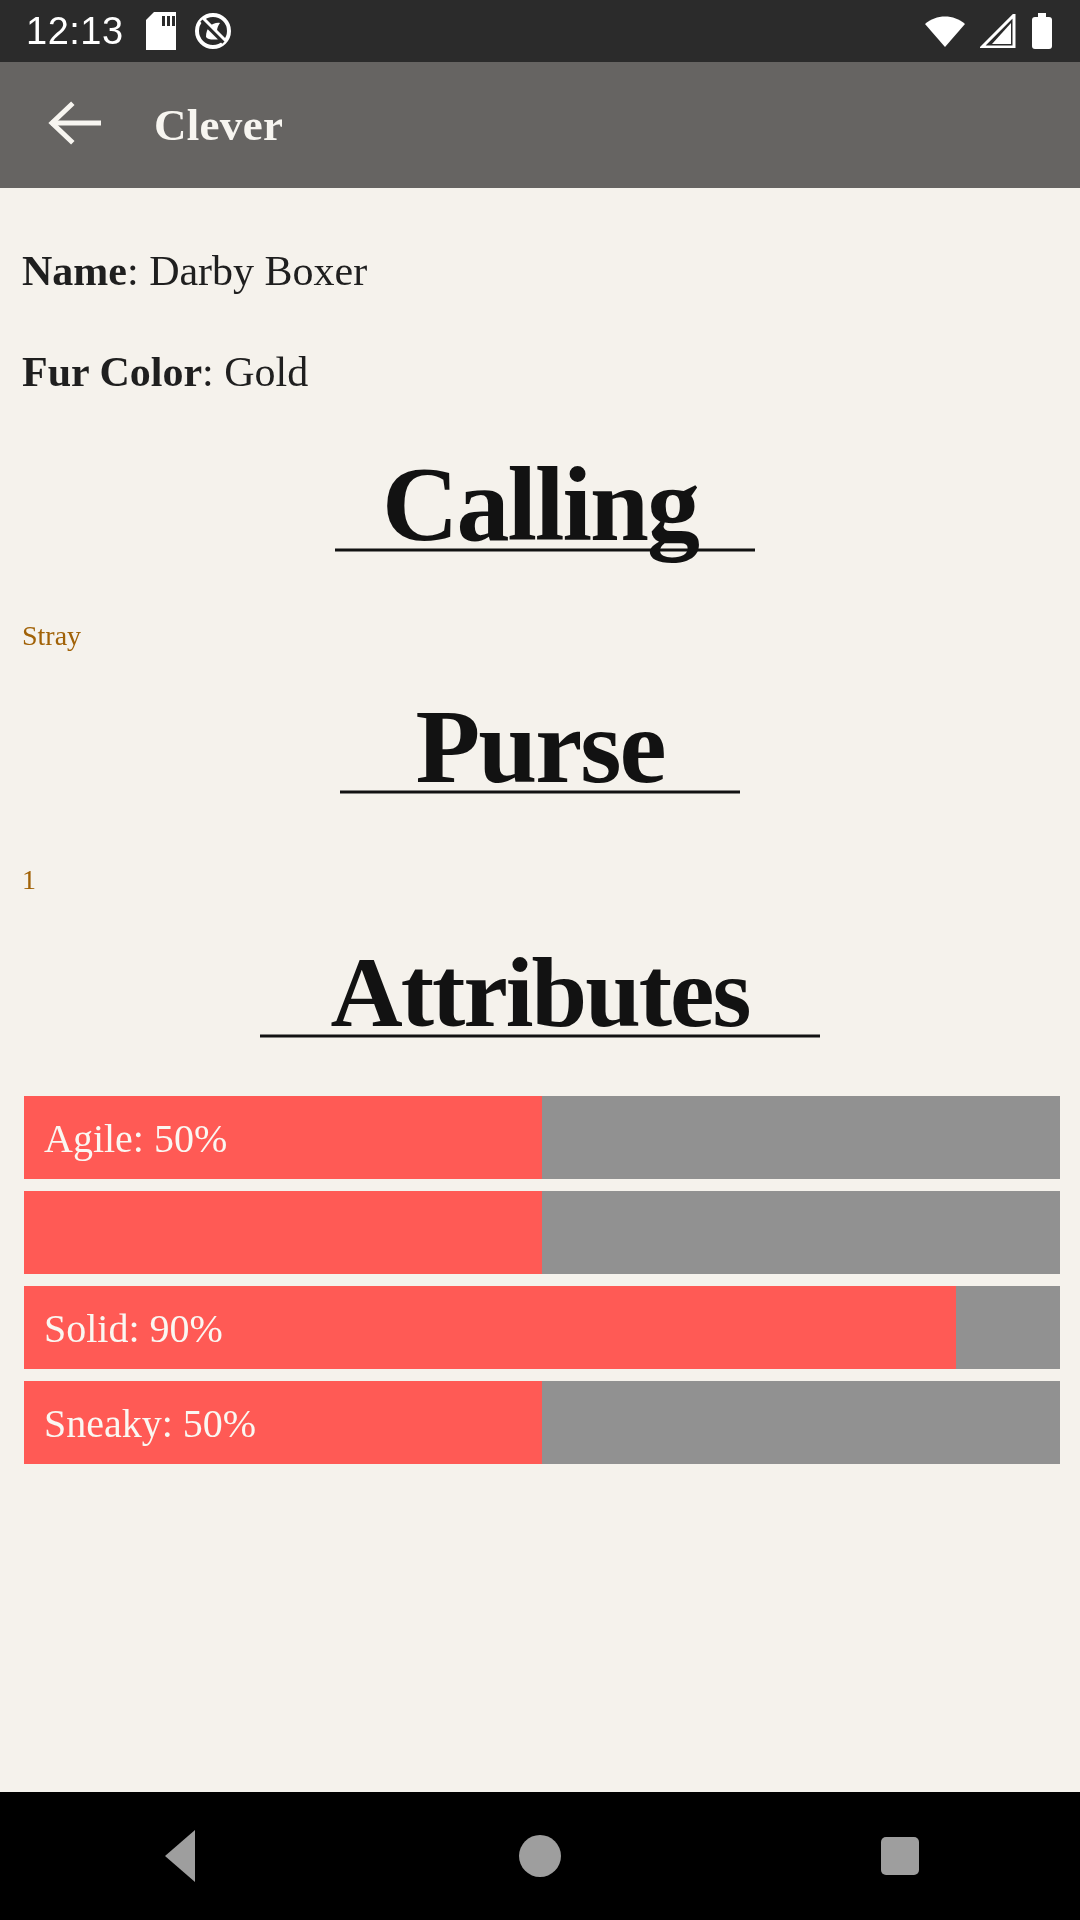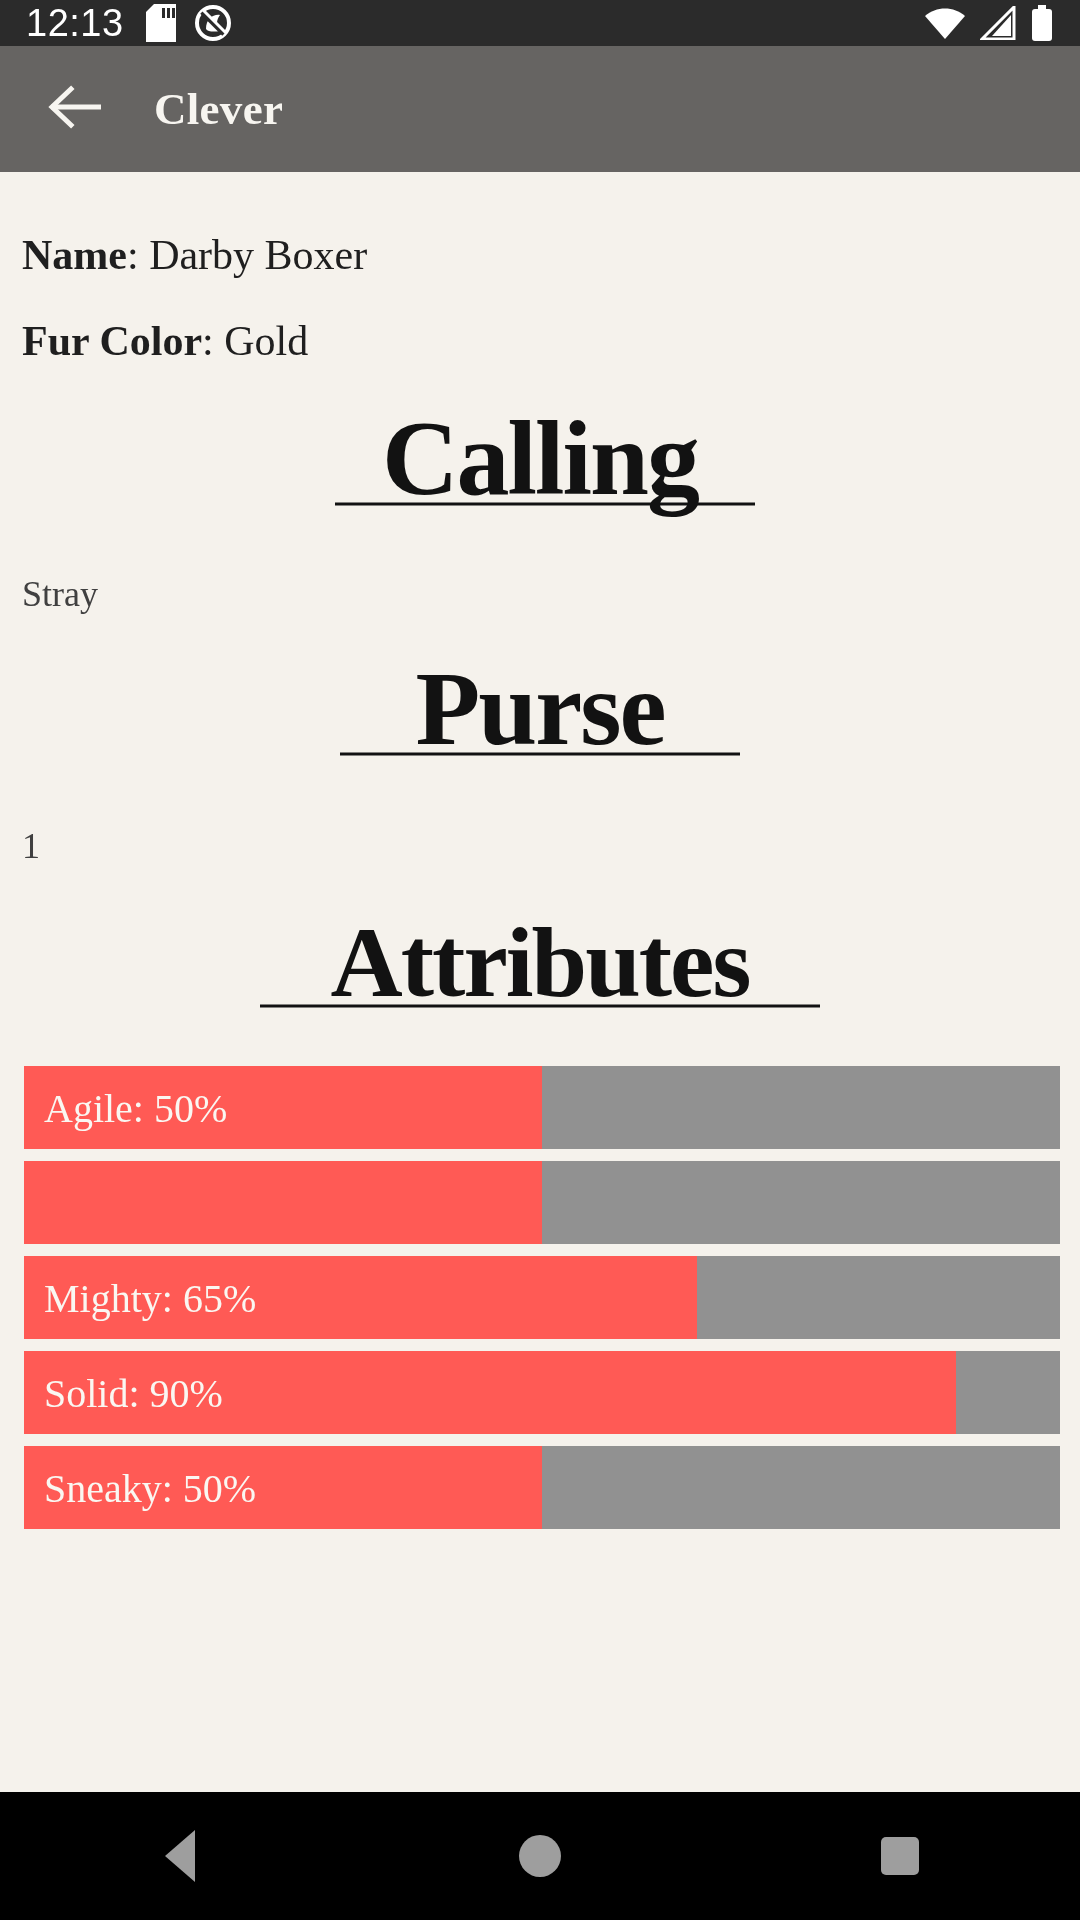--- a/index.html
+++ b/index.html
@@ -10,21 +10,21 @@
     width: 1080px;
     height: 1920px;
     background: #f5f2ec;
     font-family: "Liberation Serif", serif;
     overflow: hidden;
     position: relative;
   }
 
   
   .status-bar {
-    height: 46px;
+    height: 62px;
     background: #2b2b2b;
     display: flex;
     align-items: center;
     padding: 0 26px;
     box-sizing: border-box;
     color: #ffffff;
   }
   .status-clock {
     font-family: "Liberation Sans", sans-serif;
     font-size: 38px;
@@ -74,36 +74,36 @@
 
   
   .content {
     position: relative;
     height: 1604px;
     overflow: hidden;
   }
   .info-line {
     font-size: 42px;
     color: #1f1f1f;
-    padding: 0 22px;
+    padding: 15px 22px;
     line-height: 1;
   }
   .info-line .lbl { font-weight: bold; }
   #row-name { padding-top: 62px; }
   #row-fur  { padding-top: 44px; }
 
   
   .heading-img {
     display: block;
     margin: 0 auto;
     padding-top: 46px;
   }
   .plain-value {
-    font-size: 36px;
-    color: #404040;
+    font-size: 28px;
+    color: #a16207;
     padding: 0 22px;
     line-height: 1;
   }
   #val-calling { padding-top: 50px; }
   #val-purse   { padding-top: 52px; }
 
   
   .attributes {
     padding: 38px 20px 0 24px;
   }
@@ -254,24 +254,20 @@
 
   <div class="attributes">
     <div class="attr-row">
       <div class="attr-fill" style="width: 50%;"></div>
       <div class="attr-label">Agile: 50%</div>
     </div>
     <div class="attr-row">
       <div class="attr-fill" style="width: 50%;"></div>
     </div>
     <div class="attr-row">
-      <div class="attr-fill" style="width: 65%;"></div>
-      <div class="attr-label">Mighty: 65%</div>
-    </div>
-    <div class="attr-row">
       <div class="attr-fill" style="width: 90%;"></div>
       <div class="attr-label">Solid: 90%</div>
     </div>
     <div class="attr-row">
       <div class="attr-fill" style="width: 50%;"></div>
       <div class="attr-label">Sneaky: 50%</div>
     </div>
   </div>
 
 </div>

